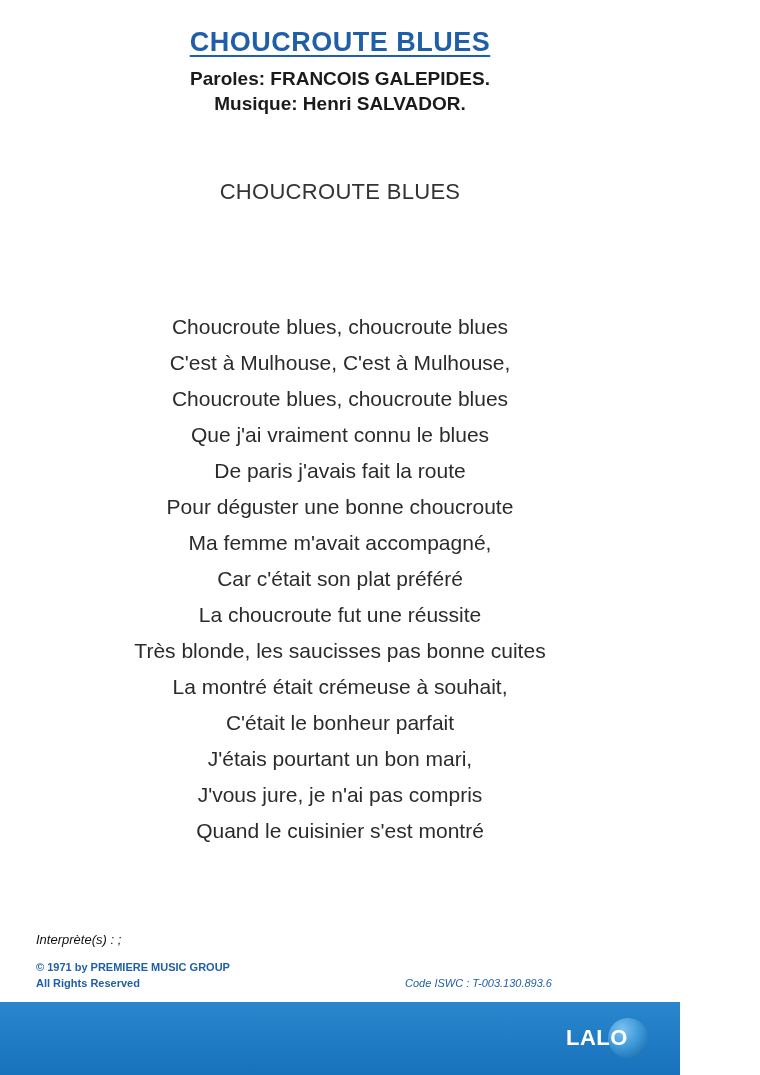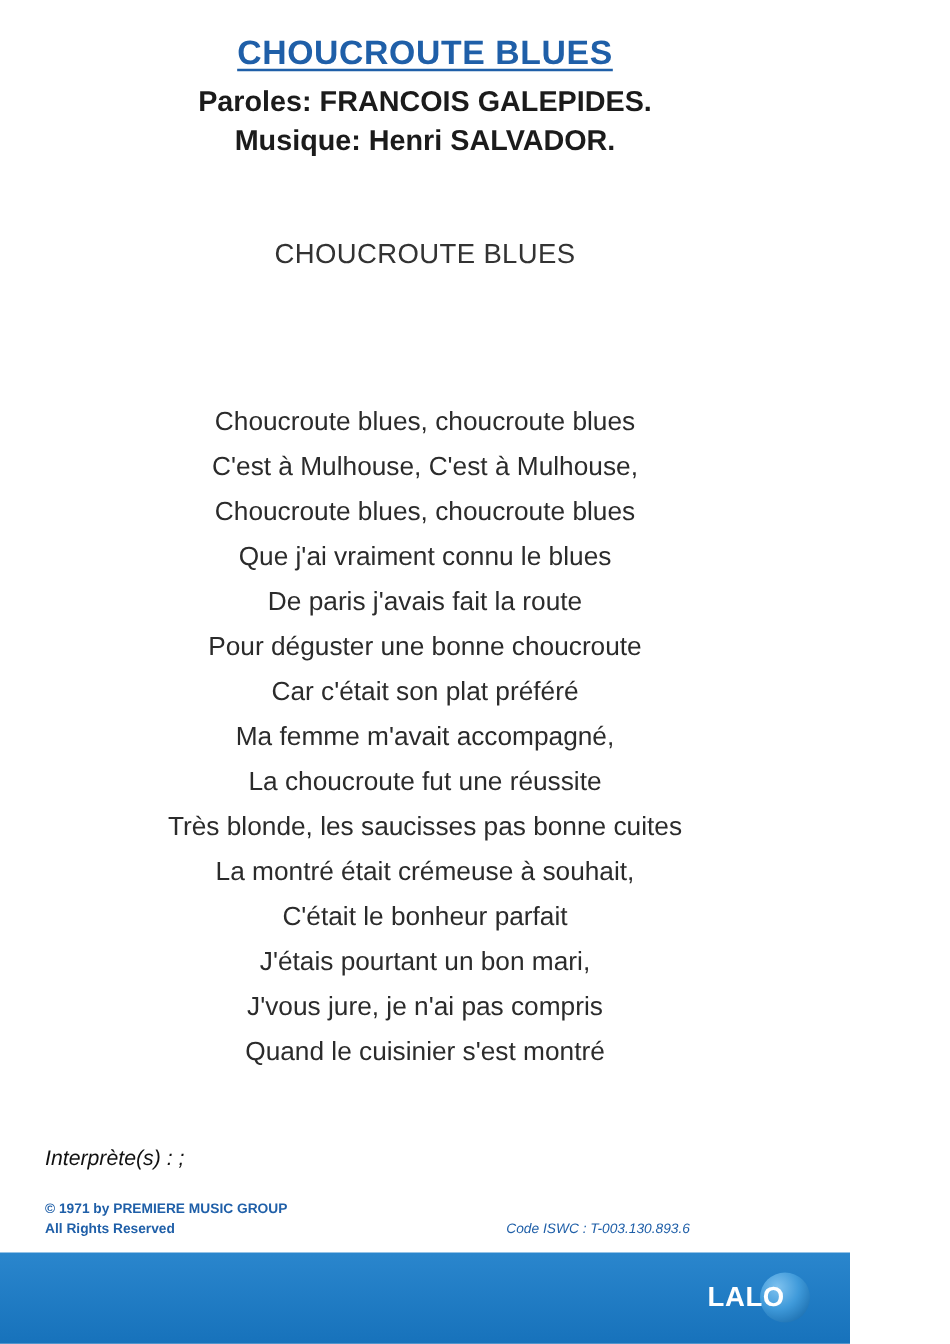--- a/index.html
+++ b/index.html
@@ -36,21 +36,21 @@
   }
   .doc-title .title-underline {
     text-decoration: underline;
     text-underline-offset: 4px;
   }
   .credits {
     text-align: center;
     margin-top: 8px;
   }
   .credits .credit-line {
-    font-size: 23px;
+    font-size: 19px;
     font-weight: bold;
     color: #1b1b1b;
     line-height: 1.35;
   }
 
   .song-heading {
     text-align: center;
     font-size: 22px;
     color: #333333;
     margin-top: 62px;
@@ -71,24 +71,24 @@
   }
 
   
   .legal {
     position: absolute;
     left: 36px;
     right: 36px;
     bottom: 86px;
   }
   .legal .interpreter {
-    font-size: 17px;
+    font-size: 13px;
     font-style: italic;
     color: #111111;
-    margin-bottom: 24px;
+    margin-bottom: 14px;
   }
   .legal .copyright {
     font-size: 11px;
     font-weight: bold;
     color: #1f5fa8;
     margin-bottom: 4px;
   }
   .legal .rights {
     font-size: 11px;
     font-weight: bold;
@@ -181,22 +181,22 @@
 
   <div class="song-heading">CHOUCROUTE BLUES</div>
 
   <div class="lyrics">
     <div class="lyric-line">Choucroute blues, choucroute blues</div>
     <div class="lyric-line">C'est à Mulhouse, C'est à Mulhouse,</div>
     <div class="lyric-line">Choucroute blues, choucroute blues</div>
     <div class="lyric-line">Que j'ai vraiment connu le blues</div>
     <div class="lyric-line">De paris j'avais fait la route</div>
     <div class="lyric-line">Pour déguster une bonne choucroute</div>
+    <div class="lyric-line">Ma femme m'avait accompagné,</div>
     <div class="lyric-line">Car c'était son plat préféré</div>
-    <div class="lyric-line">Ma femme m'avait accompagné,</div>
     <div class="lyric-line">La choucroute fut une réussite</div>
     <div class="lyric-line">Très blonde, les saucisses pas bonne cuites</div>
     <div class="lyric-line">La montré était crémeuse à souhait,</div>
     <div class="lyric-line">C'était le bonheur parfait</div>
     <div class="lyric-line">J'étais pourtant un bon mari,</div>
     <div class="lyric-line">J'vous jure, je n'ai pas compris</div>
     <div class="lyric-line">Quand le cuisinier s'est montré</div>
   </div>
 
   <div class="legal">

